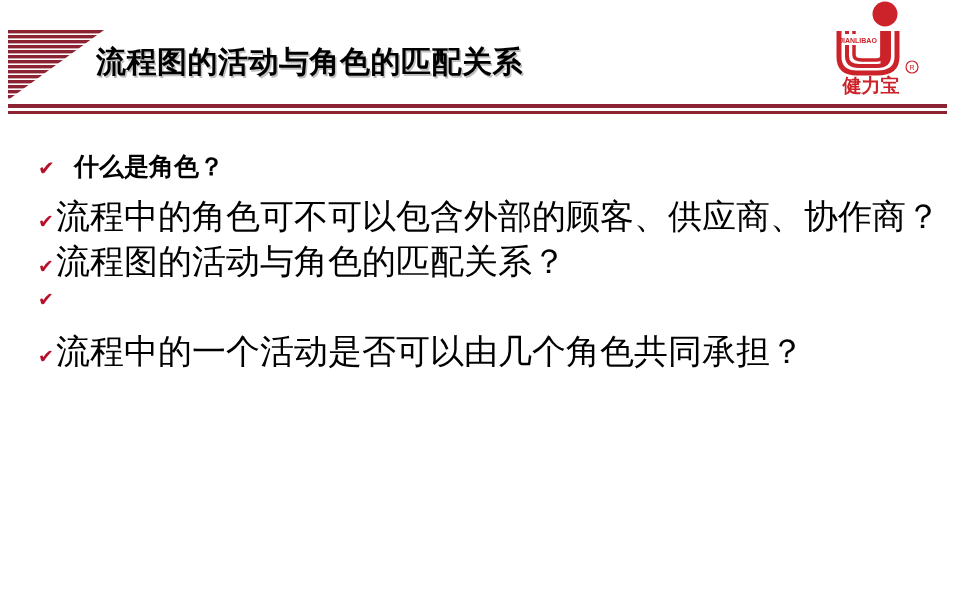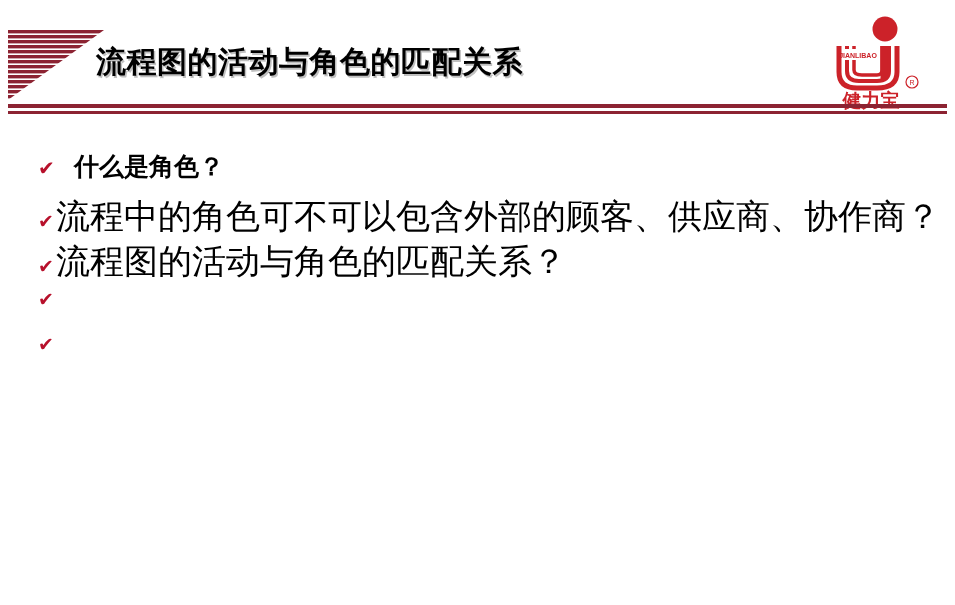--- a/index.html
+++ b/index.html
@@ -50,21 +50,21 @@
     color: #000000;
     letter-spacing: 0.5px;
     text-shadow: 1.5px 1.5px 0 rgba(140,140,140,0.55);
     white-space: nowrap;
   }
 
   
   .logo {
     position: absolute;
     right: 22px;
-    top: 16px;
+    top: 1px;
     width: 108px;
     height: 96px;
   }
   .logo svg { display: block; }
 
   
   .rule-thick {
     position: absolute;
     left: 8px;
     top: 104px;
@@ -212,16 +212,17 @@
       <span class="check">✔</span>
       <span class="txt">流程图的活动与角色的匹配关系？</span>
     </div>
 
     <div class="bullet-row rest">
       <span class="check">✔</span>
     </div>
 
     <div class="bullet-row rest">
       <span class="check">✔</span>
+      <span class="txt">流程中的一个活动是否可以由几个角色共同承担？</span>
     </div>
 
   </div>
 </div>
 
 </body></html>

